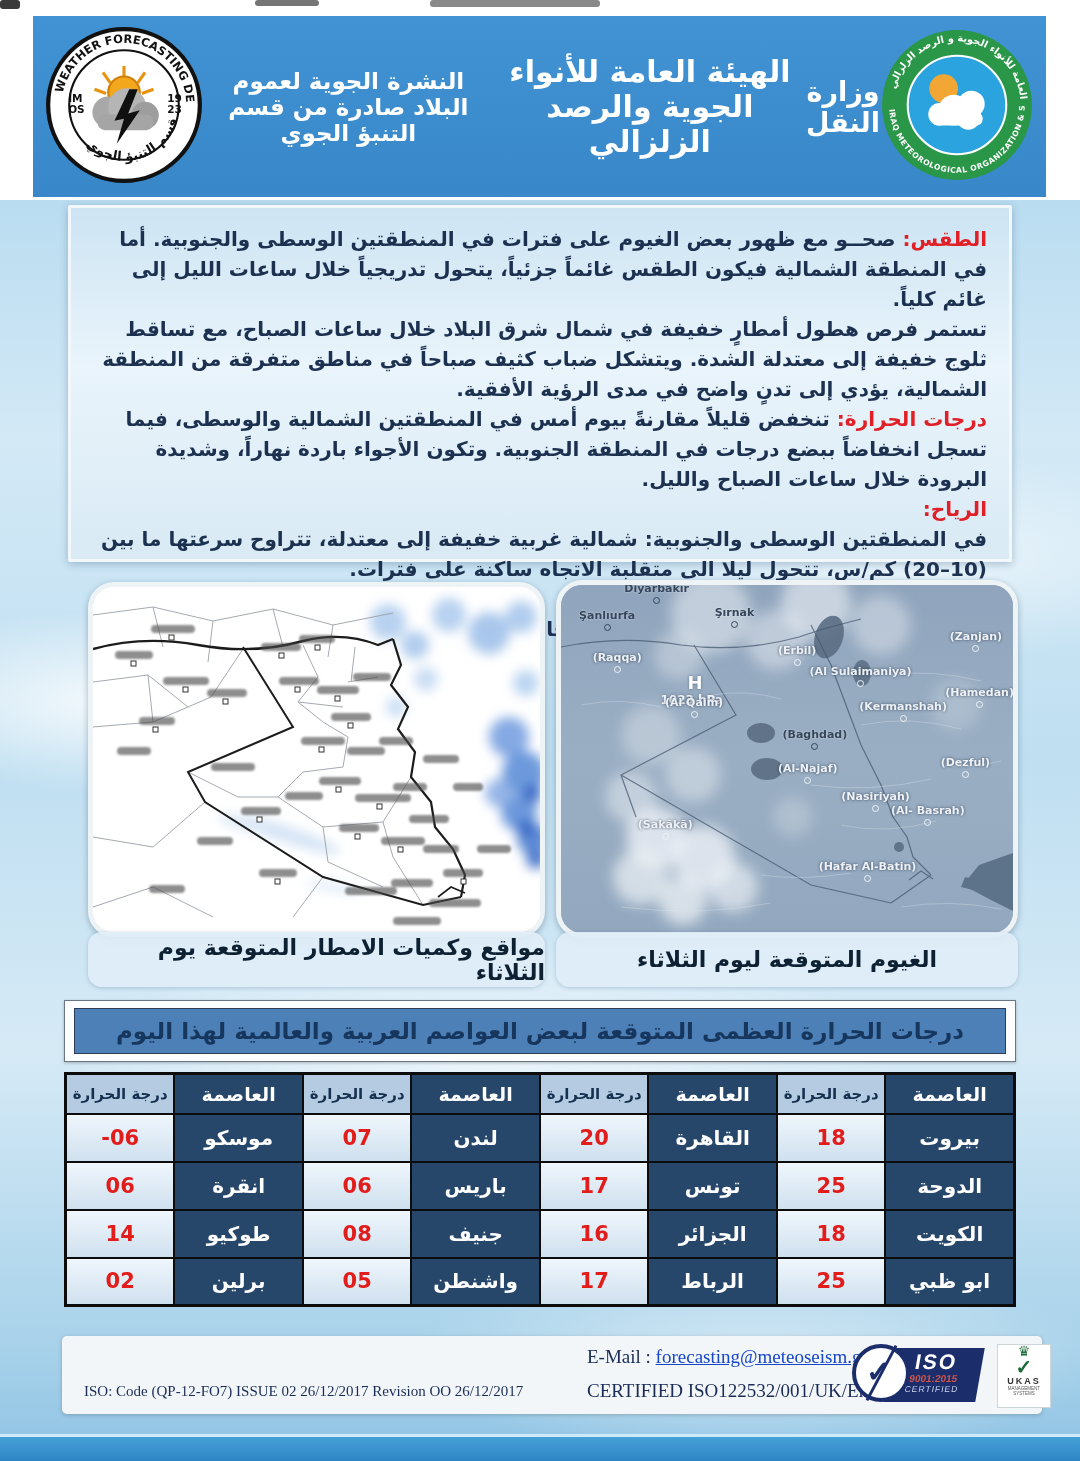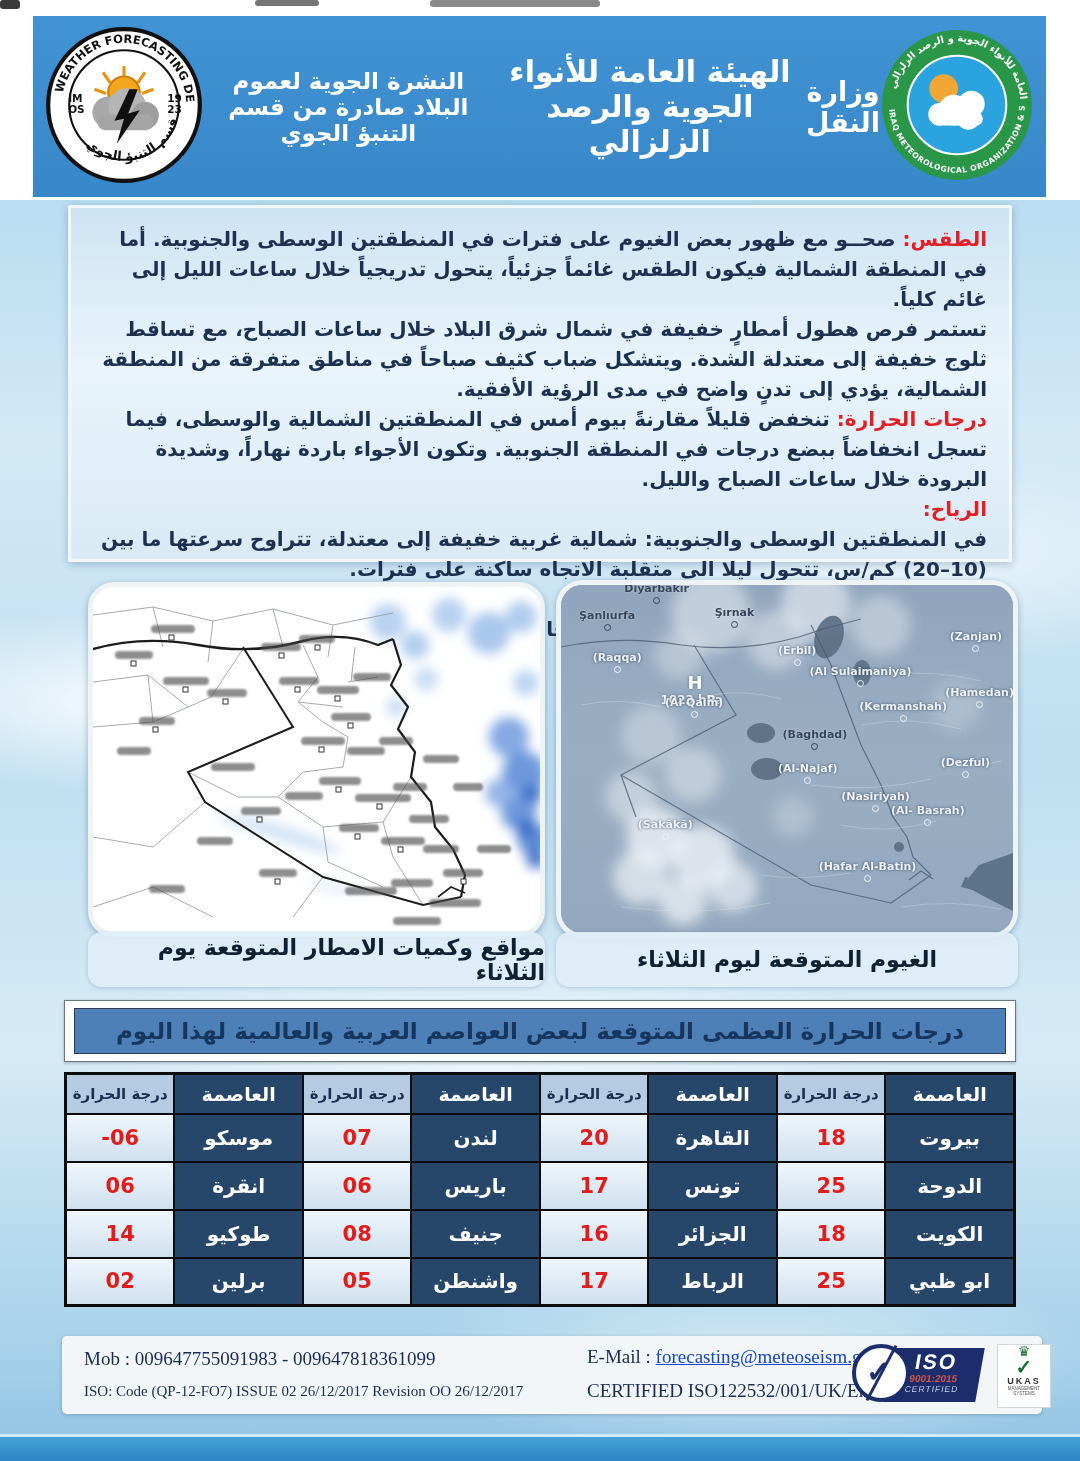--- a/index.html
+++ b/index.html
@@ -441,21 +441,20 @@
         <td class="temp" dir="ltr">17</td>
         <td class="city">واشنطن</td>
         <td class="temp" dir="ltr">05</td>
         <td class="city">برلين</td>
         <td class="temp" dir="ltr">02</td>
       </tr>
     </tbody>
 </table>
 
 <div class="footer">
-  <div class="f-mob">Mob : 009647755091983 - 009647818361099</div>
   <div class="f-iso">ISO: Code (QP-12-FO7)  ISSUE 02  26/12/2017 Revision  OO  26/12/2017</div>
   <div class="f-em"><span>E-Mail : </span><a href="#">forecasting@meteoseism.gov.iq</a></div>
   <div class="f-cert">CERTIFIED ISO122532/001/UK/En</div>
   <div class="iso-badge">
     <div class="iso-par">
       <div class="b1">ISO</div>
       <div class="b2">9001:2015</div>
       <div class="b3">CERTIFIED</div>
     </div>
     <div class="iso-circ">

